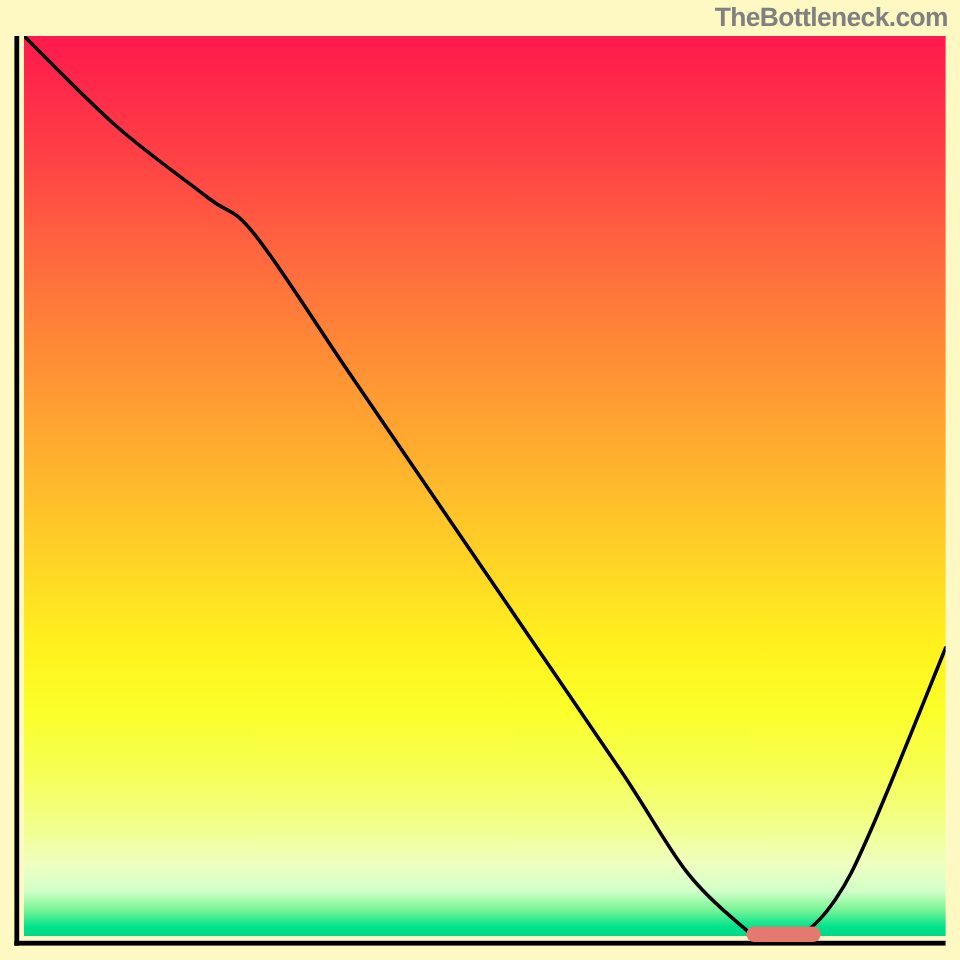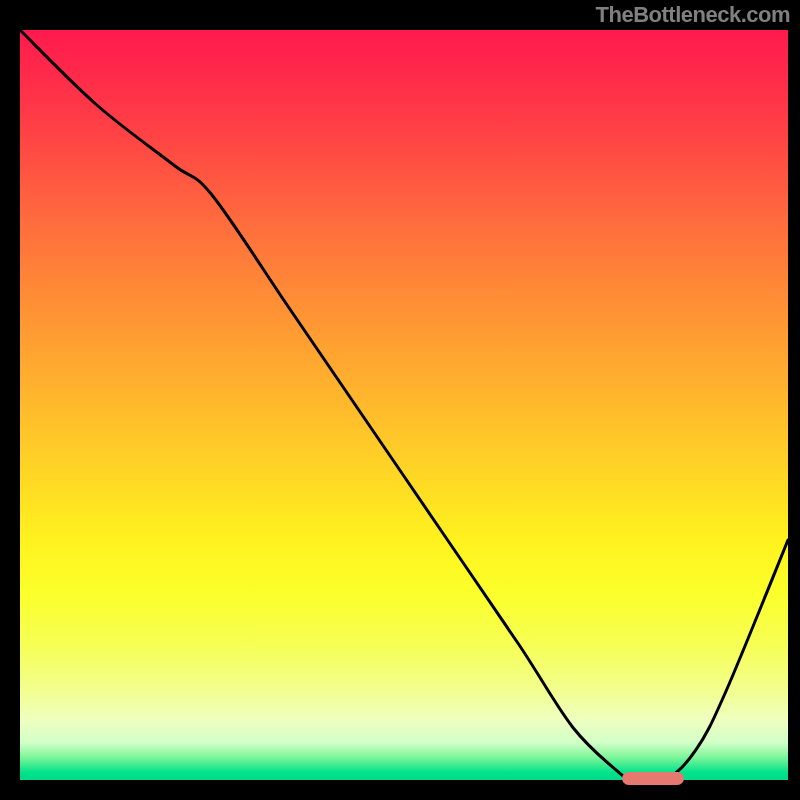--- a/index.html
+++ b/index.html
@@ -1,21 +1,21 @@
 <!DOCTYPE html>
 <html><head>
 <meta charset="utf-8">
 <style>
   * { margin: 0; padding: 0; box-sizing: border-box; }
   html, body { width: 800px; height: 800px; overflow: hidden; background: #fff; }
   .container {
     position: relative;
     width: 800px;
     height: 800px;
-    background: #000000;
+    background: #fef9c3;
   }
   .watermark {
     position: absolute;
     top: 2px;
     right: 10px;
     font-family: Arial, Helvetica, sans-serif;
     font-size: 22px;
     font-weight: bold;
     color: #808080;
     letter-spacing: -0.5px;

